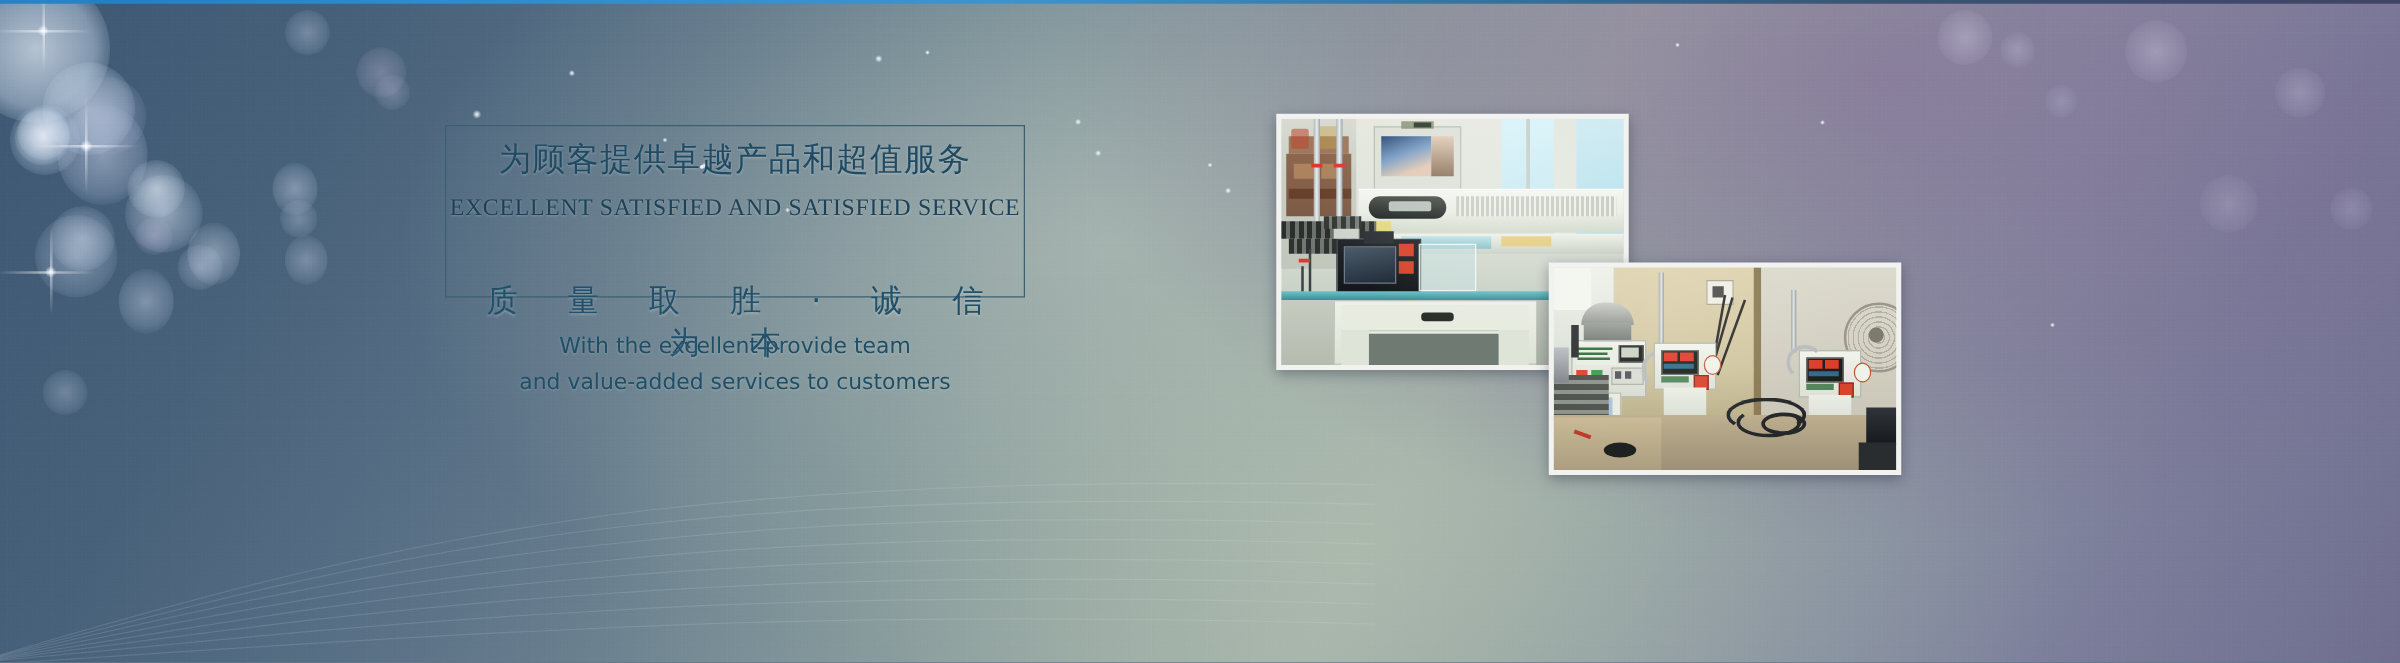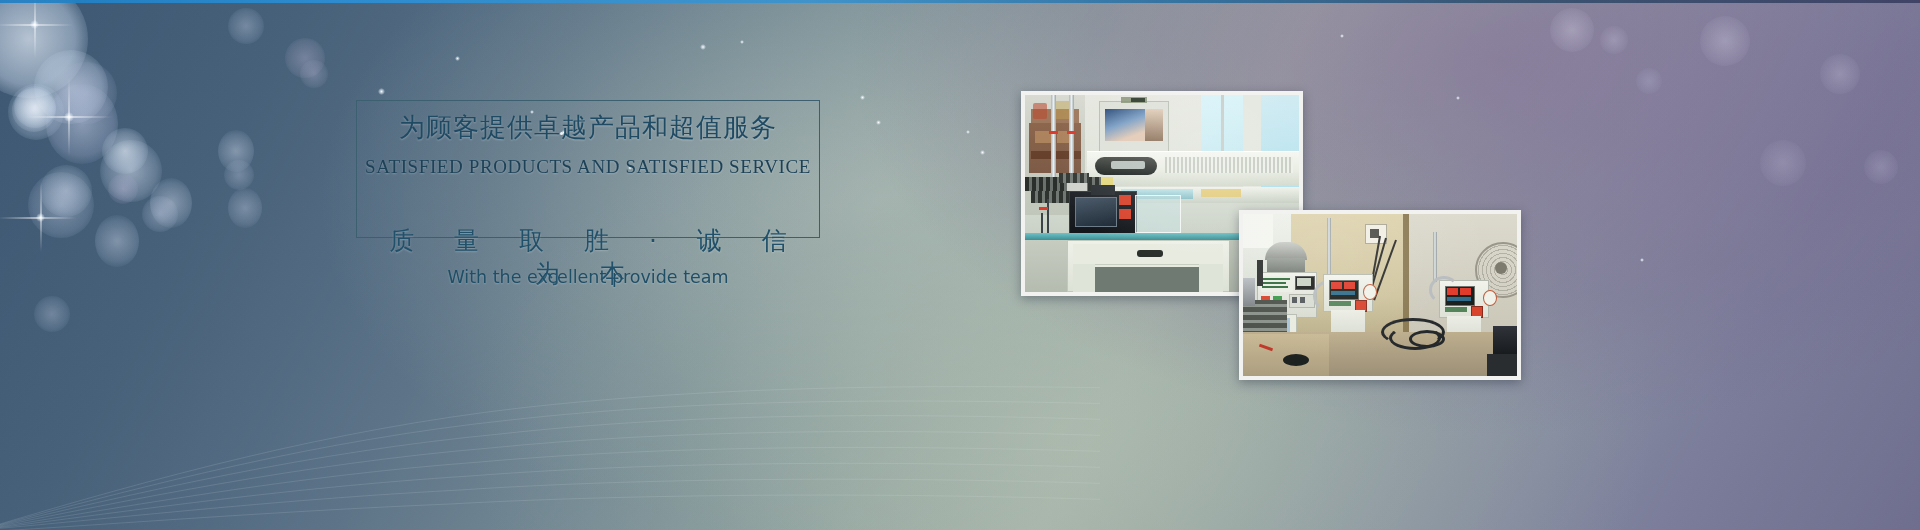--- a/index.html
+++ b/index.html
@@ -183,26 +183,27 @@
 
   <div id="grain"></div>
   <div id="topline"></div>
 
   <div id="textblock">
 
     <div id="headline-box"></div>
 
     <div id="headline-cn">为顾客提供卓越产品和超值服务</div>
 
-    <div id="headline-en">SATISFIED PRODUCTS AND SATISFIED SERVICE</div>
+    <div id="headline-en">EXCELLENT SATISFIED AND SATISFIED SERVICE</div>
 
     <div id="slogan-cn">质 量 取 胜 · 诚 信 为 本</div>
 
     <div id="paragraph">
       <div>With the excellent provide team</div>
+      <div>and value-added services to customers</div>
     </div>
   </div>
 
   <div class="photo" id="photo-line">
     <div class="inner">
 
       <div class="px" style="left:0;top:0;width:100%;height:100%;background:linear-gradient(180deg,#e6e8e0 0%,#dfe3da 40%,#cfd6cb 62%,#b9c0b5 100%);"></div>
 
       <div class="px" style="left:0;top:0;width:60px;height:120px;background:linear-gradient(180deg,#d9dbd2 0%,#c9cdc2 40%,#c2c7bb 100%);"></div>
 

